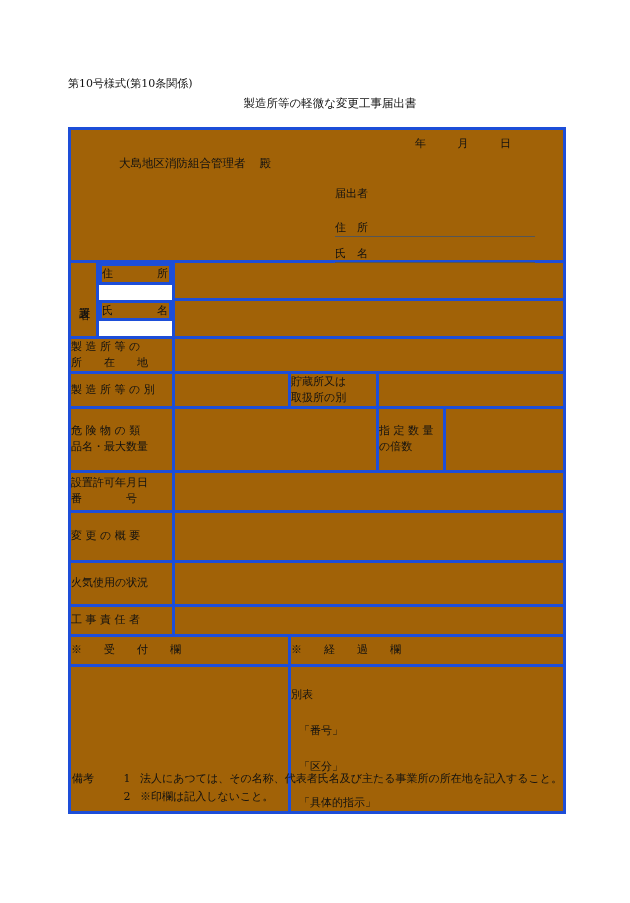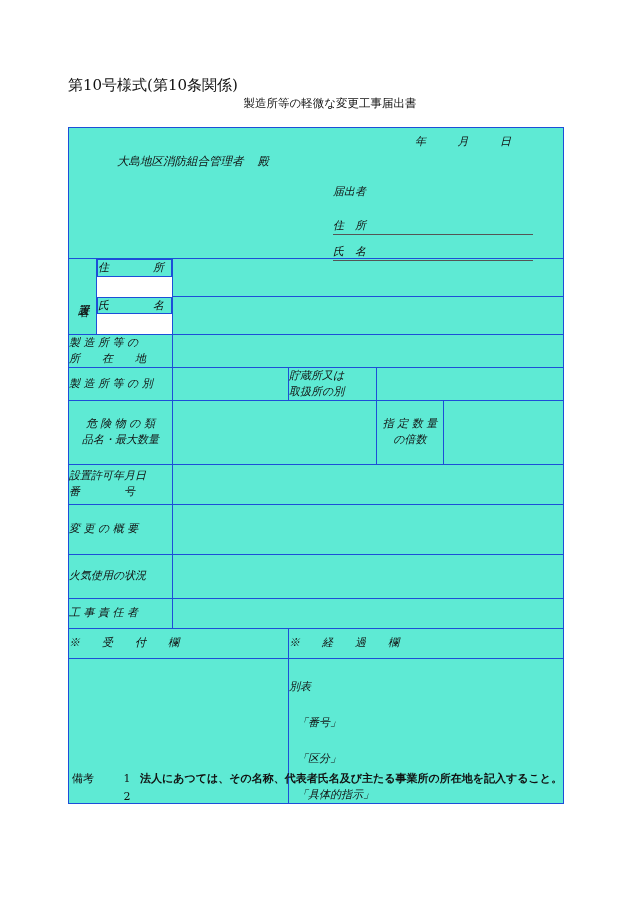--- a/index.html
+++ b/index.html
@@ -6,36 +6,35 @@
   body{
     width:630px;height:903px;
     background:#ffffff;
     font-family:"DejaVu Serif","Liberation Serif",serif;
     color:#111111;
     position:relative;
     overflow:hidden;
   }
   .page{position:absolute;left:0;top:0;width:630px;height:903px;}
 
-  .form-no{position:absolute;left:68px;top:76px;font-size:15px;letter-spacing:0px;white-space:nowrap;}
+  .form-no{position:absolute;left:68px;top:76px;font-size:11px;letter-spacing:0px;white-space:nowrap;}
   .doc-title{position:absolute;left:0;top:96px;width:630px;text-align:center;font-size:11.5px;white-space:nowrap;padding-left:30px;box-sizing:border-box;}
 
   table.main{
     position:absolute;left:68px;top:127px;
     width:495px;
     border-collapse:collapse;
     table-layout:fixed;
   }
   table.main td{
-    border:1px solid #1d4ed8;
+    border:3px solid #1d4ed8;
     font-size:11px;
     padding:0;
     vertical-align:middle;
-    background:#5eead4;
-    font-style:italic;
+    background:#a16207;
   }
 
   
   .hdr{height:130px;position:relative;}
   .hdr .datebar{position:absolute;right:52px;top:6px;font-size:11px;letter-spacing:0;white-space:nowrap;}
   .hdr .datebar span{display:inline-block;}
   .hdr .d-y{margin-right:28px;}
   .hdr .d-m{margin-right:28px;}
   .hdr .addressee{position:absolute;left:18px;top:26px;font-size:11.5px;white-space:nowrap;margin-left:30px;}
   .hdr .addressee .dono{margin-left:14px;}
@@ -75,42 +74,42 @@
   .lbl-just{
     display:flex;
     justify-content:space-between;
   }
   .lbl-c{text-align:left;}
 
   .r-h38{height:38px;}
   .r-h40{height:40px;}
   .r-h41{height:32px;}
   .r-h50{height:50px;}
-  .r-h64{height:64px;text-align:center;}
+  .r-h64{height:64px;}
   .r-h44{height:44px;}
   .r-h30{height:30px;padding-left:47px;}
   .r-h88{height:88px;}
 
   .twoline{line-height:1.45;font-size:11px;padding-left:7px;padding-right:7px;}
   .twoline div{white-space:nowrap;}
 
   .appendix{
     font-size:11px;
     padding:14px 0 0 14px;
     line-height:1.55;
     vertical-align:top;
   }
   .appendix div{white-space:nowrap;margin-top:19px;}
   .appendix .ind{padding-left:8px;}
 
   .remarks{position:absolute;left:72px;top:770px;font-size:11px;line-height:1.65;}
   .remarks .row{display:flex;white-space:nowrap;}
   .remarks .k{width:42px;flex:none;}
   .remarks .n{width:26px;flex:none;text-align:center;}
-  .remarks .t{flex:none;font-weight:bold;}
+  .remarks .t{flex:none;}
 </style>
 </head>
 <body>
 
 <div class="page">
 
   <div class="form-no">第10号様式(第10条関係)</div>
   <div class="doc-title">製造所等の軽微な変更工事届出書</div>
 
   <table class="main">
@@ -228,16 +227,17 @@
 
   <div class="remarks">
     <div class="row">
       <span class="k">備考</span>
       <span class="n">1</span>
       <span class="t">法人にあつては、その名称、代表者氏名及び主たる事業所の所在地を記入すること。</span>
     </div>
     <div class="row">
       <span class="k"></span>
       <span class="n">2</span>
+      <span class="t">※印欄は記入しないこと。</span>
     </div>
   </div>
 
 </div>
 
 </body></html>

